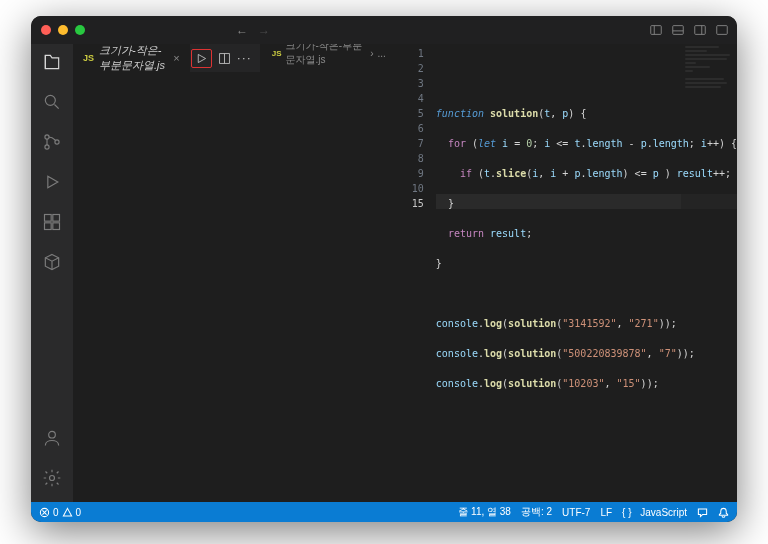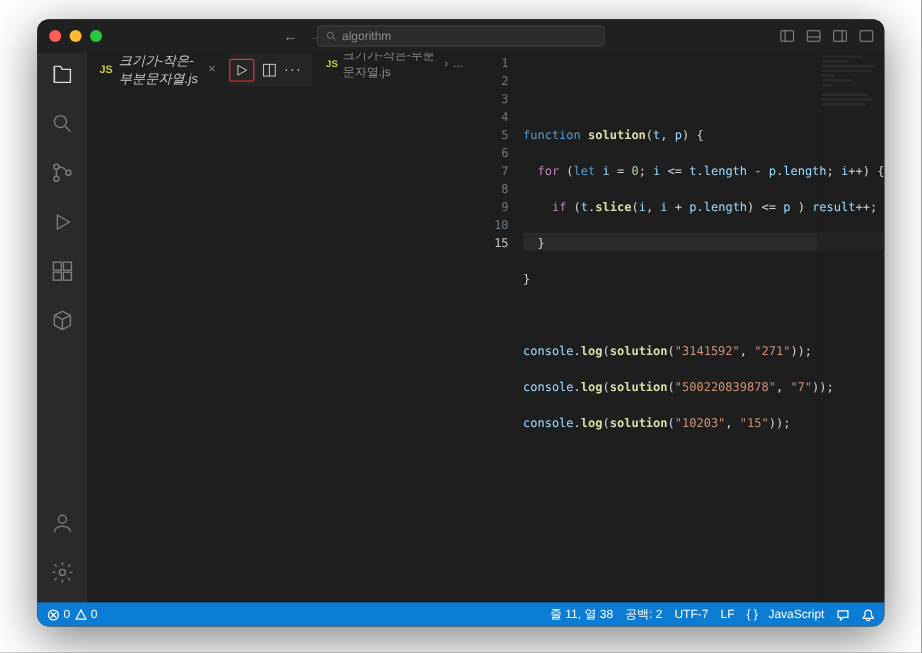--- a/index.html
+++ b/index.html
@@ -54,21 +54,21 @@
   .editor-wrap { flex: 1; display: flex; position: relative; min-height: 0; }
   .gutter { width: 38px; text-align: right; padding-right: 12px; color: #6e7681; font-family: Menlo, Consolas, monospace; font-size: 10px; line-height: 15px; padding-top: 2px; }
   .code { flex: 1; font-family: Menlo, Consolas, monospace; font-size: 10px; line-height: 15px; padding-top: 2px; white-space: pre; color: #d4d4d4; position: relative; }
   .code .line { height: 15px; }
   .code .hl { background: #2a2a2a; position: absolute; left: 0; right: 0; height: 15px; z-index: 0; }
   .code .content { position: relative; z-index: 1; }
   .minimap { position: absolute; right: 0; top: 0; width: 56px; height: 100%; background: #1e1e1e; opacity: 0.5; }
   .minimap .stub { margin: 2px 4px; height: 2px; background: #3a3a3a; border-radius: 1px; }
   
   .kw { color: #c586c0; }
-  .kw2 { color: #569cd6; }
+  .kw2 { color: #569cd6; font-style: italic; }
   .fn { color: #dcdcaa; font-weight: bold; }
   .var { color: #9cdcfe; }
   .prop { color: #9cdcfe; }
   .num { color: #b5cea8; }
   .str { color: #ce9178; }
   .pn { color: #d4d4d4; }
   .op { color: #d4d4d4; }
   
   .statusbar {
     height: 20px; background: #0a7cd3; color: #fff; display: flex; align-items: center;
@@ -85,27 +85,20 @@
 
   <div class="titlebar">
     <div class="traffic">
       <div class="dot red"></div>
       <div class="dot yellow"></div>
       <div class="dot green"></div>
     </div>
     <div class="nav-arrows">
       <span>←</span>
       <span style="opacity:.4">→</span>
-    </div>
-    <div class="search-box">
-      <svg viewBox="0 0 16 16" width="10" height="10">
-          <circle cx="7" cy="7" r="4" stroke="#8b8b8b" fill="none"></circle>
-          <line x1="10" y1="10" x2="14" y2="14" stroke="#8b8b8b"></line>
-        </svg>
-      <span>algorithm</span>
     </div>
     <div class="title-right">
       <svg viewBox="0 0 16 16">
           <rect x="2" y="3" width="12" height="10" rx="1" stroke="#8b8b8b" fill="none"></rect>
           <line x1="6" y1="3" x2="6" y2="13" stroke="#8b8b8b"></line>
         </svg>
       <svg viewBox="0 0 16 16">
           <rect x="2" y="3" width="12" height="10" rx="1" stroke="#8b8b8b" fill="none"></rect>
           <line x1="2" y1="9" x2="14" y2="9" stroke="#8b8b8b"></line>
         </svg>
@@ -217,20 +210,21 @@
             <div>10</div>
             <div style="color:#c6c6c6">15</div>
         </div>
         <div class="code">
           <div class="hl" style="top:150px"></div>
           <div class="content">
 <div class="line"><span class="kw2">function</span> <span class="fn">solution</span><span class="pn">(</span><span class="var">t</span><span class="pn">, </span><span class="var">p</span><span class="pn">) {</span></div>
 <div class="line">  <span class="kw">for</span><span class="pn"> (</span><span class="kw2">let</span> <span class="var">i</span><span class="op"> = </span><span class="num">0</span><span class="pn">; </span><span class="var">i</span><span class="op"> &lt;= </span><span class="var">t</span><span class="pn">.</span><span class="prop">length</span><span class="op"> - </span><span class="var">p</span><span class="pn">.</span><span class="prop">length</span><span class="pn">; </span><span class="var">i</span><span class="pn">++) {</span></div>
 <div class="line">    <span class="kw">if</span><span class="pn"> (</span><span class="var">t</span><span class="pn">.</span><span class="fn">slice</span><span class="pn">(</span><span class="var">i</span><span class="pn">, </span><span class="var">i</span><span class="op"> + </span><span class="var">p</span><span class="pn">.</span><span class="prop">length</span><span class="pn">) &lt;= </span><span class="var">p</span><span class="pn"> ) </span><span class="var">result</span><span class="pn">++;</span></div>
 <div class="line">  <span class="pn">}</span></div>
+<div class="line">  <span class="kw">return</span> <span class="var">result</span><span class="pn">;</span></div>
 <div class="line"><span class="pn">}</span></div>
 <div class="line"></div>
 <div class="line"><span class="var">console</span><span class="pn">.</span><span class="fn">log</span><span class="pn">(</span><span class="fn">solution</span><span class="pn">(</span><span class="str">"3141592"</span><span class="pn">, </span><span class="str">"271"</span><span class="pn">));</span></div>
 <div class="line"><span class="var">console</span><span class="pn">.</span><span class="fn">log</span><span class="pn">(</span><span class="fn">solution</span><span class="pn">(</span><span class="str">"500220839878"</span><span class="pn">, </span><span class="str">"7"</span><span class="pn">));</span></div>
 <div class="line"><span class="var">console</span><span class="pn">.</span><span class="fn">log</span><span class="pn">(</span><span class="fn">solution</span><span class="pn">(</span><span class="str">"10203"</span><span class="pn">, </span><span class="str">"15"</span><span class="pn">));</span></div>
           </div>
         </div>
         <div class="minimap">
           <div class="stub" style="width:60%"></div>
             <div class="stub" style="width:40%"></div>

